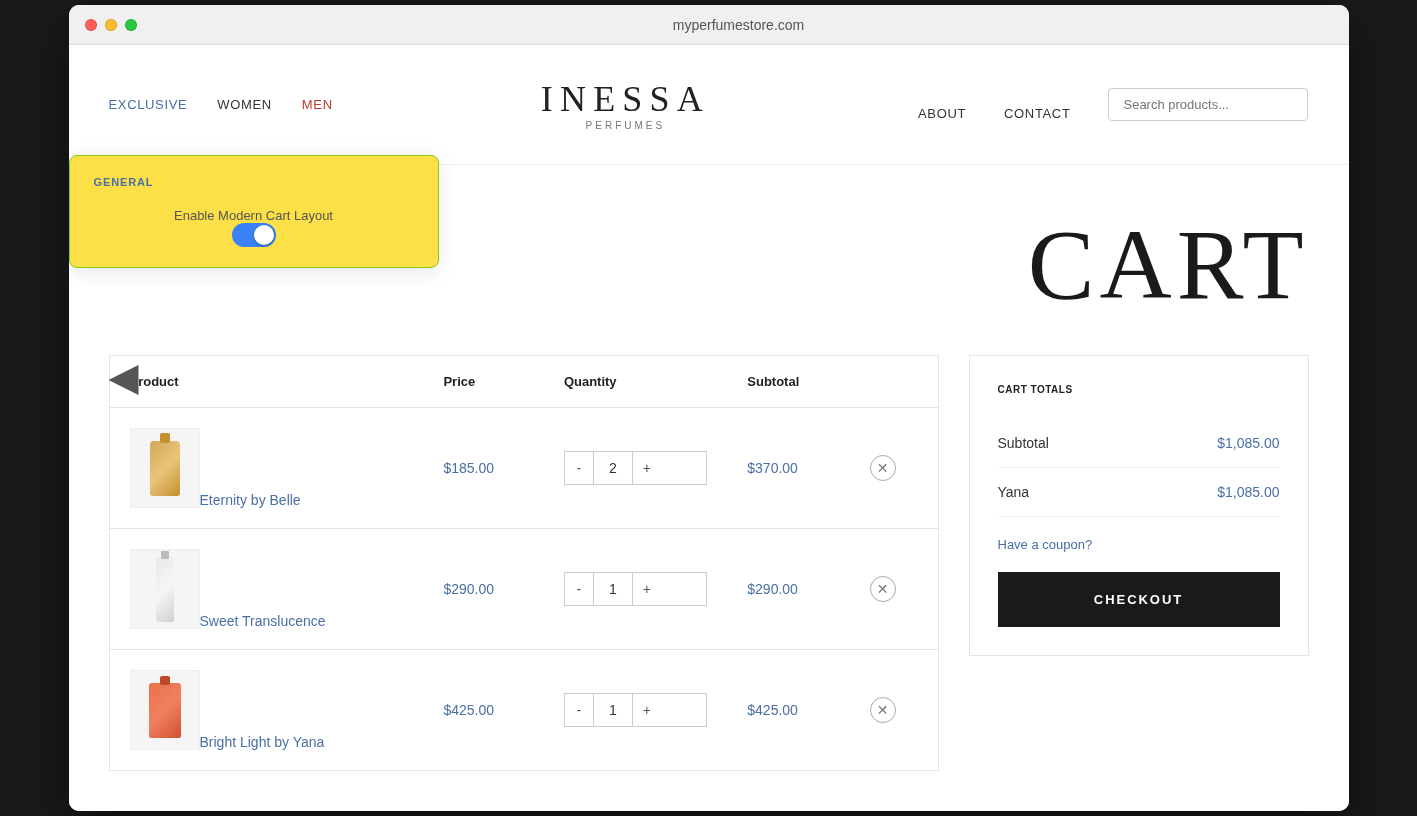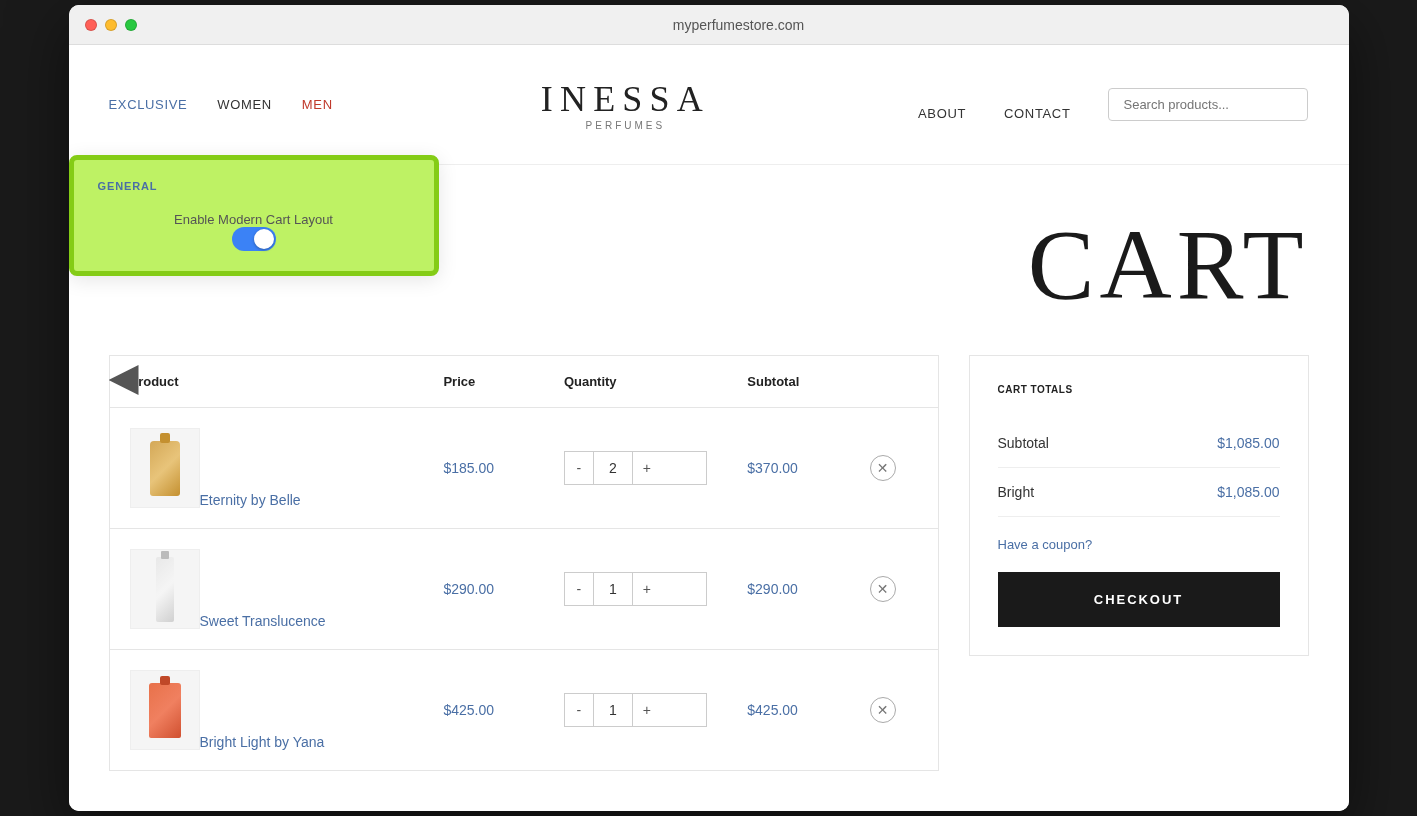--- a/index.html
+++ b/index.html
@@ -106,22 +106,22 @@
       padding: 0 40px 40px;
       background: #fff;
       position: relative;
     }
     
     .settings-panel {
       position: absolute;
       top: -10px;
       left: 0;
       width: 370px;
-      background: #bef264;
-      border: 5px solid #84cc16;
+      background: #fde047;
+      border: 1px solid #84cc16;
       border-radius: 8px;
       padding: 20px 24px;
       box-shadow: 0 4px 20px rgba(0,0,0,0.1);
       z-index: 100;
     }
     .settings-section-title {
       font-family: -apple-system, Arial, sans-serif;
       font-size: 11px;
       font-weight: 700;
       color: #4a6fa5;
@@ -528,21 +528,21 @@
         </table>
       </div>
 
       <div class="cart-sidebar">
         <div class="cart-totals-title">CART TOTALS</div>
         <div class="totals-row">
           <span class="totals-label">Subtotal</span>
           <span class="totals-value">$1,085.00</span>
         </div>
         <div class="totals-row">
-          <span class="totals-label">Bright</span>
+          <span class="totals-label">Yana</span>
           <span class="totals-value">$1,085.00</span>
         </div>
         <a class="coupon-link">Have a coupon?</a>
         <button class="checkout-btn">CHECKOUT</button>
       </div>
 
     </div>
   </div>
 </div>
 

